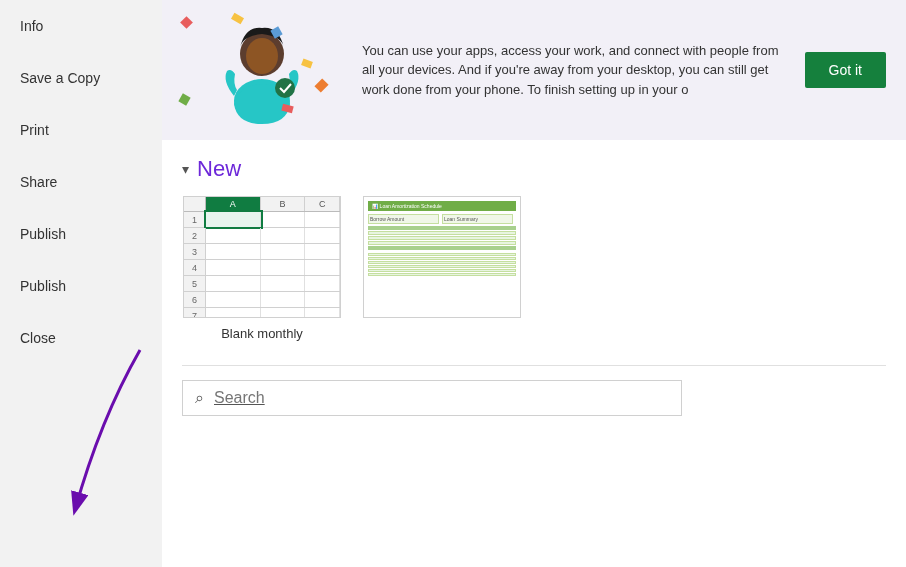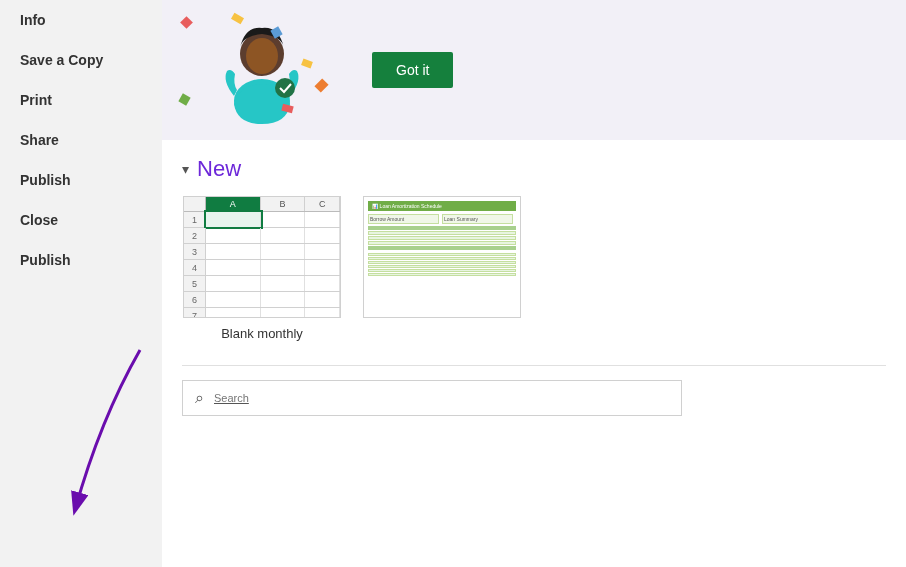--- a/index.html
+++ b/index.html
@@ -18,26 +18,25 @@
       min-width: 162px;
       background: #f2f2f2;
       display: flex;
       flex-direction: column;
       padding-top: 0;
       border-right: none;
       height: 567px;
     }
 
     .sidebar-item {
-      padding: 12px 20px;
+      padding: 18px 20px;
       font-size: 14px;
       color: #333;
       cursor: pointer;
       white-space: nowrap;
-      font-weight: bold;
     }
 
     .sidebar-bottom {
       margin-top: auto;
       border-top: none;
     }
 
     
     .main-content {
       flex: 1;
@@ -230,21 +229,21 @@
 
     .search-icon-wrap {
       color: #555;
       margin-right: 10px;
       font-size: 16px;
     }
 
     .search-input {
       border: none;
       outline: none;
-      font-size: 11px;
+      font-size: 16px;
       color: #555;
       width: 100%;
       background: transparent;
       text-decoration: underline;
     }
 
     .sidebar-wrapper {
       position: relative;
     }
 
@@ -316,25 +315,25 @@
 
       <div class="sidebar-item">
         <span>Share</span>
       </div>
 
       <div class="sidebar-item">
         <span>Publish</span>
       </div>
 
       <div class="sidebar-item">
+        <span>Publish</span>
+      </div>
+
+      <div class="sidebar-item">
         <span>Close</span>
-      </div>
-
-      <div class="sidebar-item">
-        <span>Publish</span>
       </div>
     </div>
 
   </div>
 
   <svg class="arrow-svg-container" width="200" height="200">
     <defs>
       <marker id="arrowhead" markerWidth="8" markerHeight="8" refX="6" refY="3" orient="auto">
         <polygon points="0 0, 8 3, 0 6" fill="#6a0dad"></polygon>
       </marker>
@@ -370,20 +369,23 @@
         <path d="M17 88 Q20 70 45 68 Q70 70 73 88 Q70 108 45 108 Q20 108 17 88Z" fill="#26c6c6"></path>
 
         <path d="M17 80 Q5 65 10 55 Q14 52 18 58 Q16 68 20 74Z" fill="#26c6c6"></path>
         <path d="M73 80 Q85 65 80 55 Q76 52 72 58 Q74 68 70 74Z" fill="#26c6c6"></path>
 
         <circle cx="68" cy="72" r="10" fill="#217346"></circle>
         <path d="M63 72 L67 76 L74 68" stroke="white" stroke-width="2" fill="none"></path>
       </svg>
     </div>
 
+    <div class="banner-text">
+      <span>You can use your apps, access your work, and connect with people from all your devices. And if you're away from your desktop, you can still get work done from your phone. To finish setting up in your o</span>
+    </div>
 
     <button class="got-it-btn">Got it</button>
   </div>
 
   <div class="new-section">
     <div class="new-section-header">
       <span class="chevron-icon">▾</span>
       <span class="new-label">New</span>
     </div>
 

